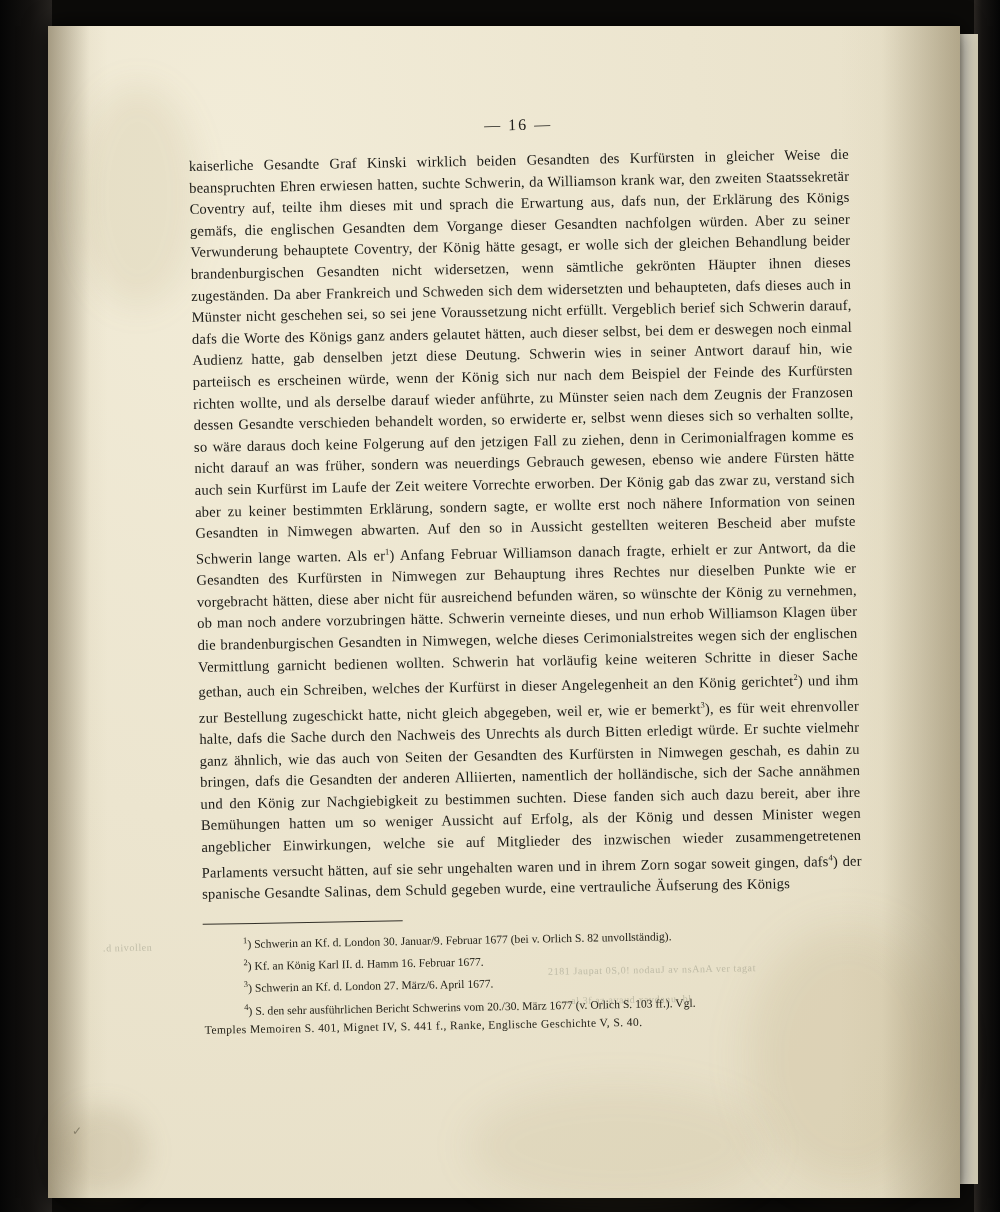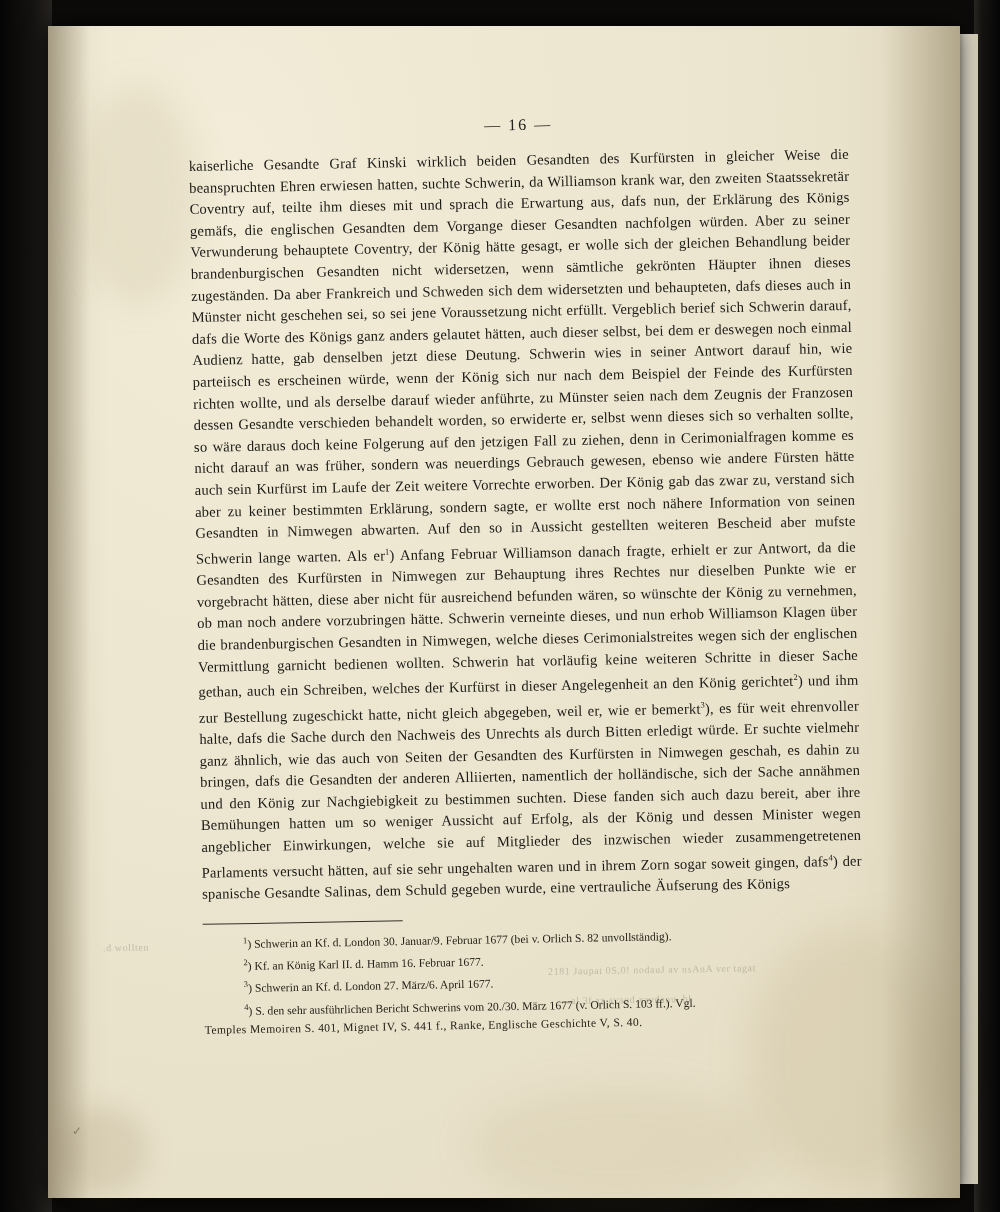--- a/index.html
+++ b/index.html
@@ -189,18 +189,18 @@
       <div class="footnotes">
         <p class="fn"><sup>1</sup><span>) Schwerin an Kf. d. London 30. Januar/9. Februar 1677 (bei v. Orlich S. 82 unvollständig).</span></p>
         <p class="fn"><sup>2</sup><span>) Kf. an König Karl II. d. Hamm 16. Februar 1677.</span></p>
         <p class="fn"><sup>3</sup><span>) Schwerin an Kf. d. London 27. März/6. April 1677.</span></p>
         <p class="fn"><sup>4</sup><span>) S. den sehr ausführlichen Bericht Schwerins vom 20./30. März 1677 (v. Orlich S. 103 ff.).  Vgl.</span></p>
         <p class="fn-last-line sp">Temples Memoiren S. 401, Mignet IV, S. 441 f., Ranke, Englische Geschichte V, S. 40.</p>
       </div>
 
     </div>
 
-    <div class="ghost" style="left:55px; top:916px;">.d  wollten</div>
+    <div class="ghost" style="left:55px; top:916px;">.d  nivollen</div>
     <div class="ghost" style="left:500px; top:938px;">2181 Jaupat  0S,0! nodauJ av  nsAnA  ver  tagat</div>
     <div class="ghost" style="left:520px; top:968px;">.al 3f  az  avaud  xavdanu  .bl</div>
   </div>
 
 </div>
 
 </body></html>

